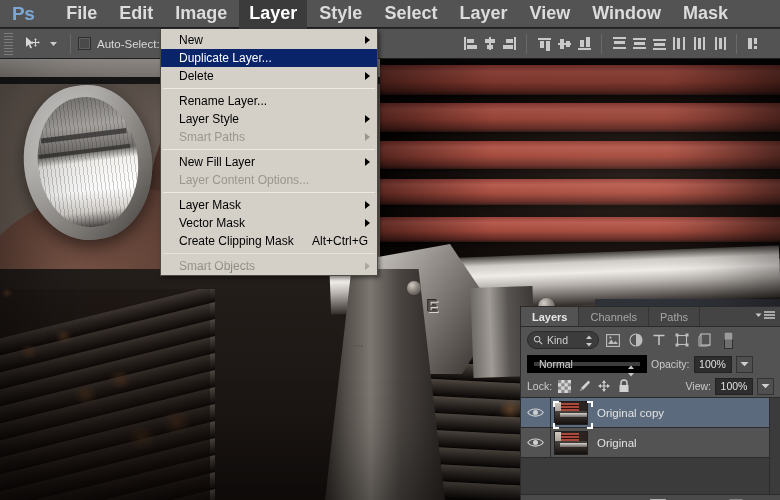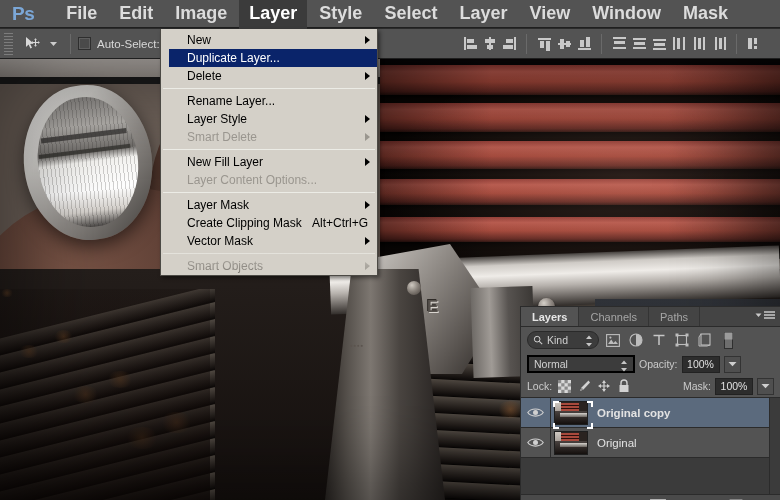--- a/index.html
+++ b/index.html
@@ -222,21 +222,21 @@
     border:1px solid #4c4a45;
     border-top:none;
     box-shadow:2px 2px 4px rgba(0,0,0,.45);
     font-size:12px;
     z-index:50;
     padding-top:2px;
   }
   .dd-row {
     position:relative; height:18px; line-height:18px;
     padding-left:18px; padding-right:10px;
-    color:#000; white-space:nowrap;margin-left:8px;
+    color:#000; white-space:nowrap;
   }
   .dd-row.sel { background:#0a246a; color:#ffffff; }
   .dd-row.dis { color:#9a968f; }
   .dd-arrow {
     position:absolute; right:7px; top:5px;
     width:0;height:0;border-left:5px solid #000;
     border-top:4px solid transparent;border-bottom:4px solid transparent;
   }
   .dd-row.dis .dd-arrow { border-left-color:#9a968f; }
   .dd-short { position:absolute; right:9px; top:0; }
@@ -279,41 +279,41 @@
     border-radius:9px; display:flex; align-items:center; padding:0 5px;
     color:#cfcfcf; font-size:10.5px; position:relative;
   }
   .kind-select .lbl { margin-left:4px; }
   .stepper { position:absolute; right:5px; top:3px; }
   .ficon { width:18px; height:18px; display:flex;align-items:center;justify-content:center; }
   #blend-row, #lock-row {
     height:22px; display:flex; align-items:center; padding:0 6px; gap:4px;
   }
   .blend-select {
-    width:108px; height:18px; background:#3c3c3c; border:2px solid #000000;
+    width:120px; height:18px; background:#3c3c3c; border:7px solid #000000;
     color:#d2d2d2; font-size:10.5px; display:flex; align-items:center;
     padding:0 5px; position:relative;
   }
   .small-label { color:#cacaca; font-size:10.5px; }
   .num-field {
     width:38px; height:17px; background:#2d2d2d; border:1px solid #222;
     color:#e0e0e0; font-size:10.5px; display:flex; align-items:center; justify-content:center;
   }
   .num-drop {
     width:17px; height:17px; background:#4f4f4f; border:1px solid #333;
     display:flex; align-items:center; justify-content:center;
   }
   .lockicon { width:16px;height:16px;display:flex;align-items:center;justify-content:center;}
   #layer-list { flex:1; background:#3b3b3b; border-top:1px solid #2b2b2b; position:relative; overflow:hidden;}
   .layer-row {
     height:30px; display:flex; align-items:center;
     border-bottom:1px solid #2b2b2b;
     background:#535353;
   }
-  .layer-row.selected { background:#5b6a7d;font-weight:bold; }
+  .layer-row.selected { background:#5b6a7d; }
   .eye-cell { width:30px; display:flex; align-items:center; justify-content:center;
               border-right:1px solid #2b2b2b; height:100%; }
   .thumb-wrap { width:40px; display:flex; align-items:center; justify-content:center; position:relative;}
   .thumb {
     width:34px; height:24px; border:1px solid #1e1e1e; overflow:hidden; position:relative;
     background:#2a2320;
   }
   .th-red { position:absolute; left:4px; top:1px; width:20px; height:10px;
             background:repeating-linear-gradient(to bottom,#a8493c 0 2px,#2a110e 2px 3px); }
   .th-dark{ position:absolute; left:0; bottom:0; width:34px; height:13px;
@@ -577,32 +577,32 @@
 <div id="dropdown">
     <div>
       <div class="dd-row"><span>New</span><span class="dd-arrow"></span></div>
       <div class="dd-row sel"><span>Duplicate Layer...</span></div>
       <div class="dd-row"><span>Delete</span><span class="dd-arrow"></span></div>
     </div>
     <div class="dd-sep"></div>
     <div>
       <div class="dd-row"><span>Rename Layer...</span></div>
       <div class="dd-row"><span>Layer Style</span><span class="dd-arrow"></span></div>
-      <div class="dd-row dis"><span>Smart Delete</span><span class="dd-arrow"></span></div>
+      <div class="dd-row dis"><span>Smart Paths</span><span class="dd-arrow"></span></div>
     </div>
     <div class="dd-sep"></div>
     <div>
       <div class="dd-row"><span>New Fill Layer</span><span class="dd-arrow"></span></div>
       <div class="dd-row dis"><span>Layer Content Options...</span></div>
     </div>
     <div class="dd-sep"></div>
     <div>
       <div class="dd-row"><span>Layer Mask</span><span class="dd-arrow"></span></div>
+      <div class="dd-row"><span>Vector Mask</span><span class="dd-arrow"></span></div>
       <div class="dd-row"><span>Create Clipping Mask</span><span class="dd-short">Alt+Ctrl+G</span></div>
-      <div class="dd-row"><span>Vector Mask</span><span class="dd-arrow"></span></div>
     </div>
     <div class="dd-sep"></div>
     <div class="dd-tail">
       <div class="dd-row dis"><span>Smart Objects</span><span class="dd-arrow"></span></div>
     </div>
     <div id="dd-fade"></div>
   </div>
 
 <div id="layers-panel">
 
@@ -722,21 +722,21 @@
         <path d="M7 3 V11 M3 7 H11" stroke="#d2d2d2" stroke-width="1.2"></path>
       </svg>
     </div>
     <div class="lockicon">
       <svg width="12" height="14" viewBox="0 0 12 14">
         <path d="M3 6 V4 a3 3 0 0 1 6 0 V6" stroke="#d2d2d2" stroke-width="1.4" fill="none"></path>
         <rect x="1.5" y="6" width="9" height="7" fill="#d2d2d2"></rect>
       </svg>
     </div>
     <div style="flex:1"></div>
-    <div class="small-label">Mask:</div>
+    <div class="small-label">View:</div>
     <div class="num-field">100%</div>
     <div class="num-drop">
       <svg width="9" height="6" viewBox="0 0 9 6">
           <path d="M0.5 1 L8.5 1 L4.5 5.2 Z" fill="#cfcfcf"></path>
         </svg>
     </div>
   </div>
 
   <div id="layer-list">
     <div id="layer-rows">

